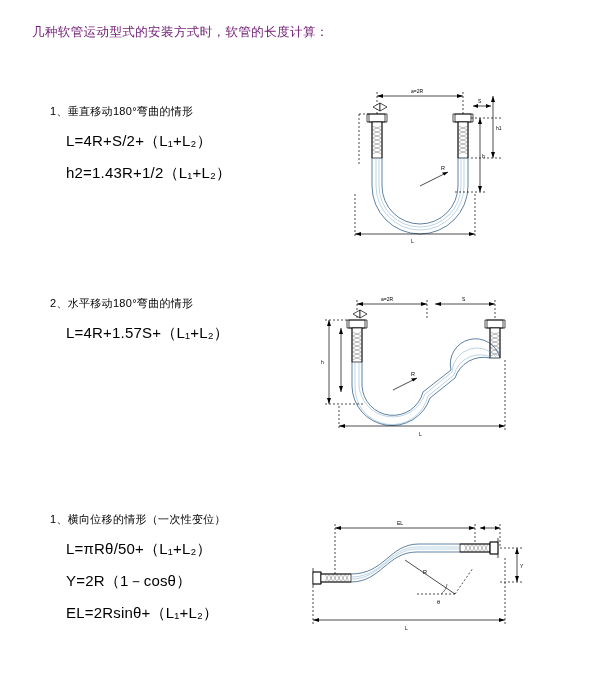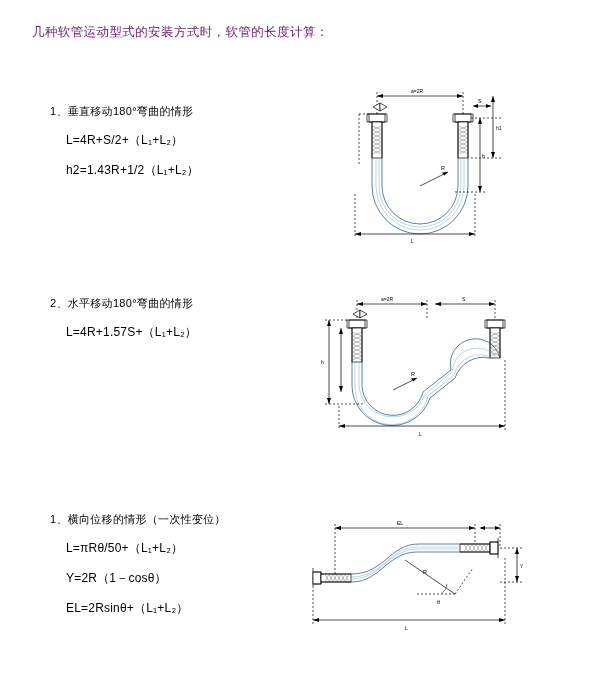--- a/index.html
+++ b/index.html
@@ -42,21 +42,21 @@
     position: absolute;
     left: 50px;
     width: 260px;
   }
   .sec-title {
     font-size: 11px;
     letter-spacing: 0.3px;
     white-space: nowrap;
   }
   .formula {
-    font-size: 12px;
+    font-size: 15px;
     margin-top: 13px;
     margin-left: 16px;
     white-space: nowrap;
     letter-spacing: 0.2px;
   }
   .fig {
     position: absolute;
   }
   .fig svg { display: block; }
   .tiny { font-size: 5px; font-family: "Liberation Sans", sans-serif; }

